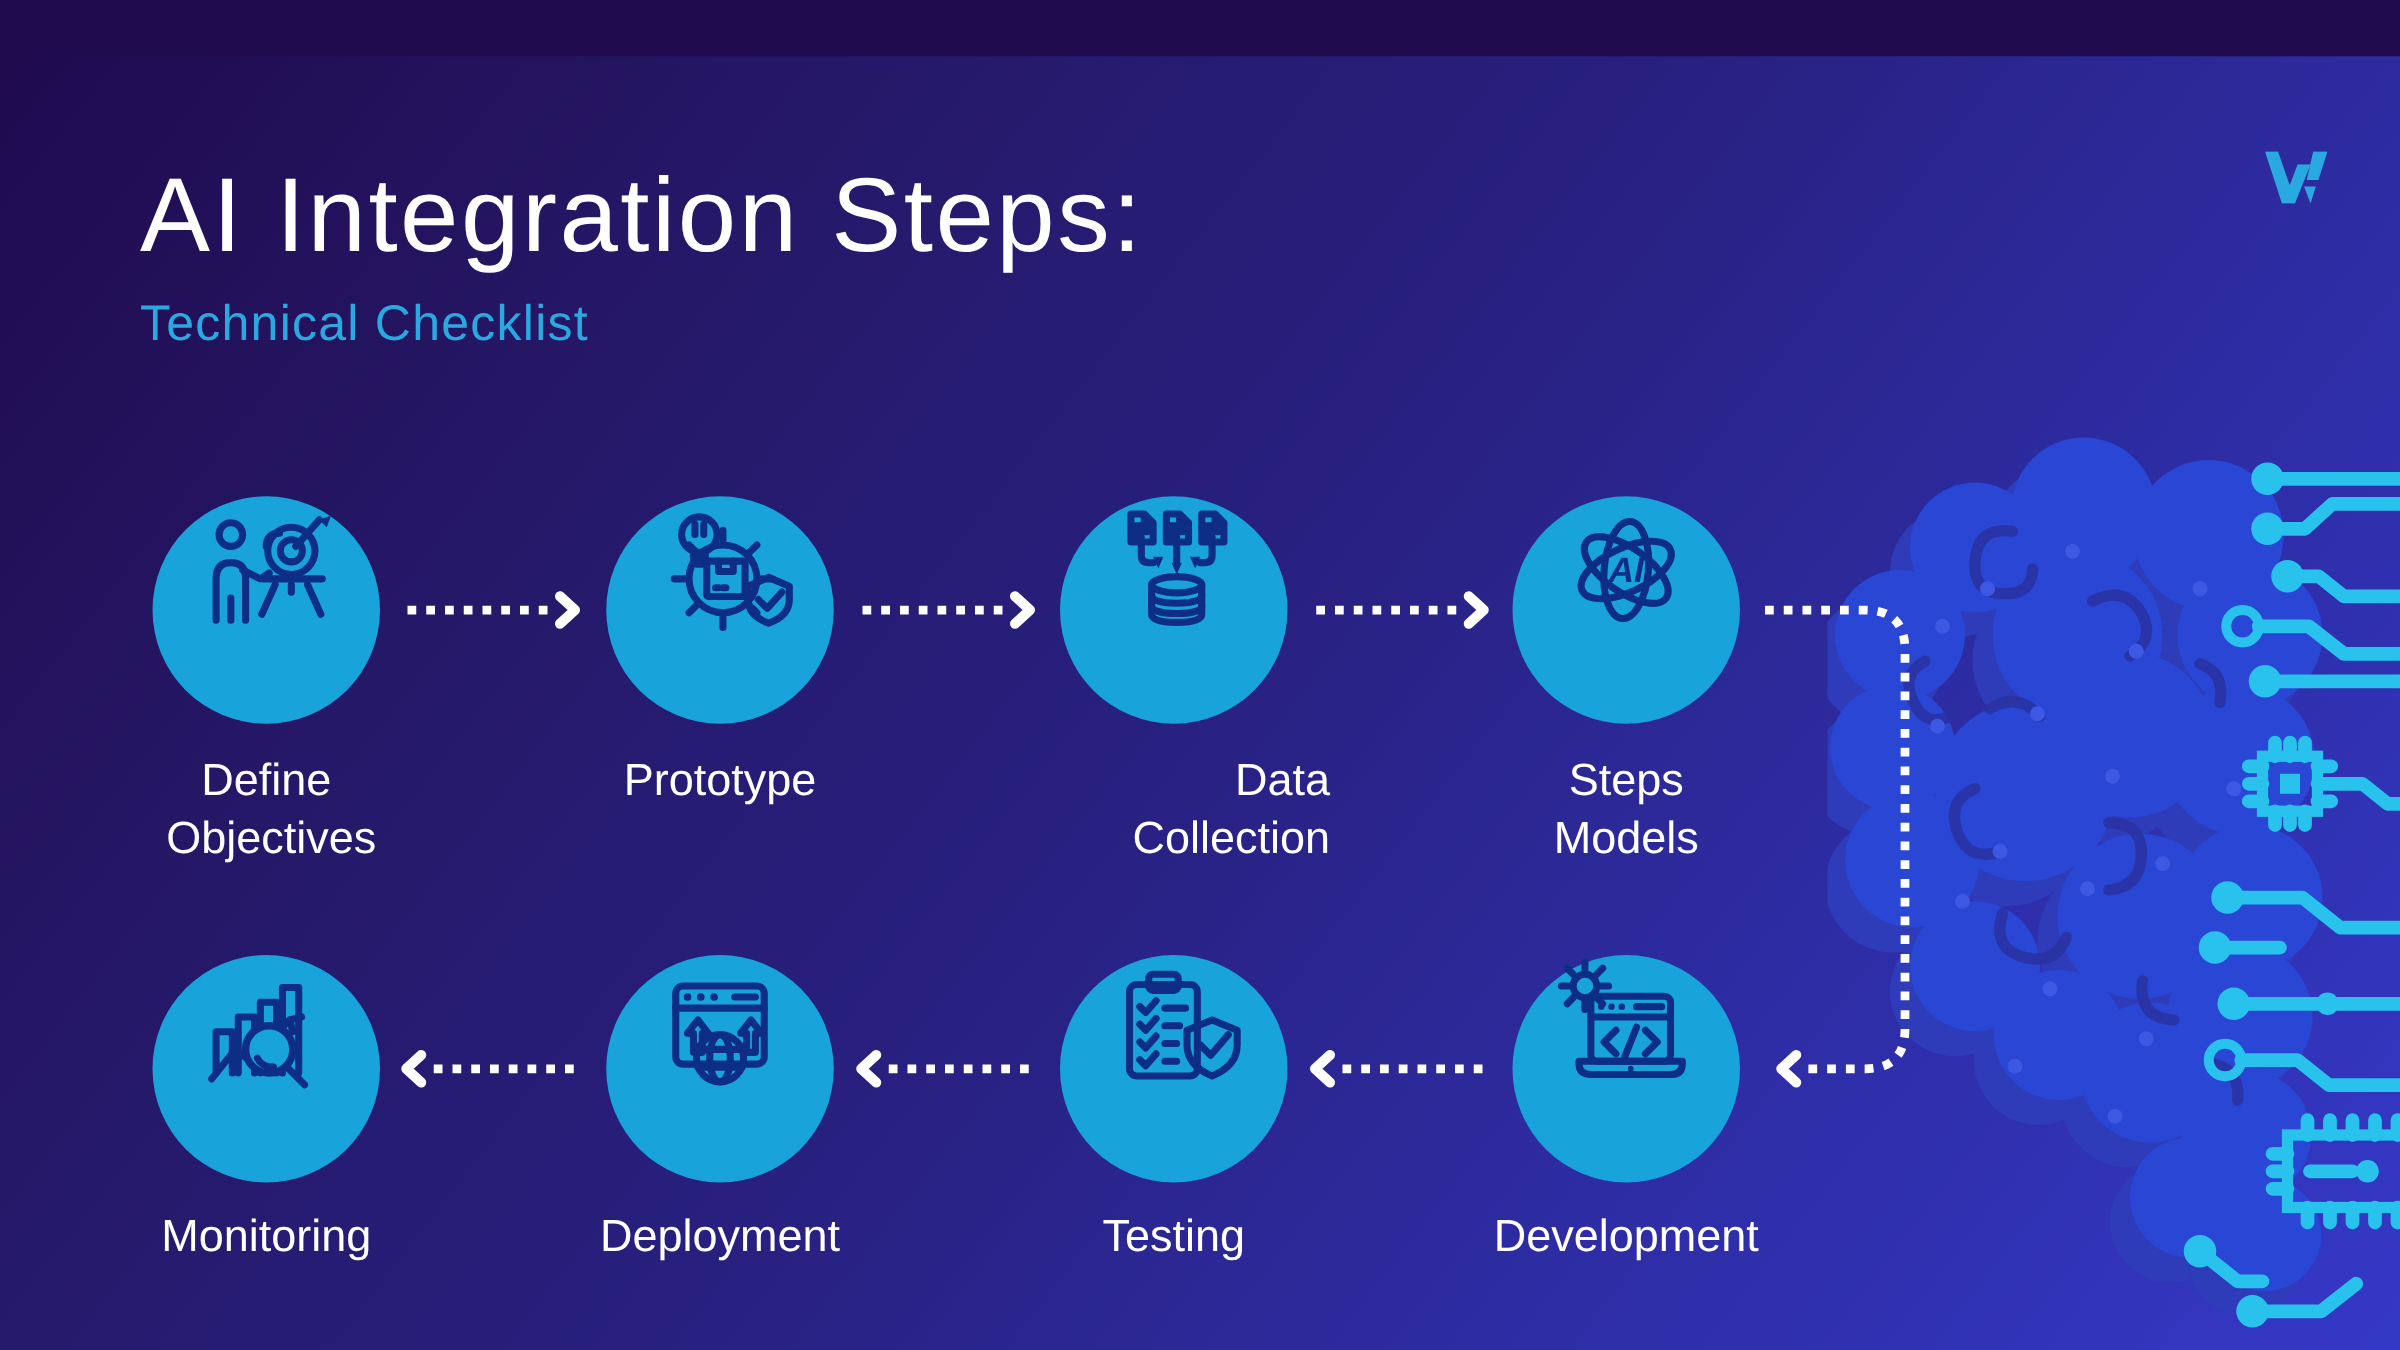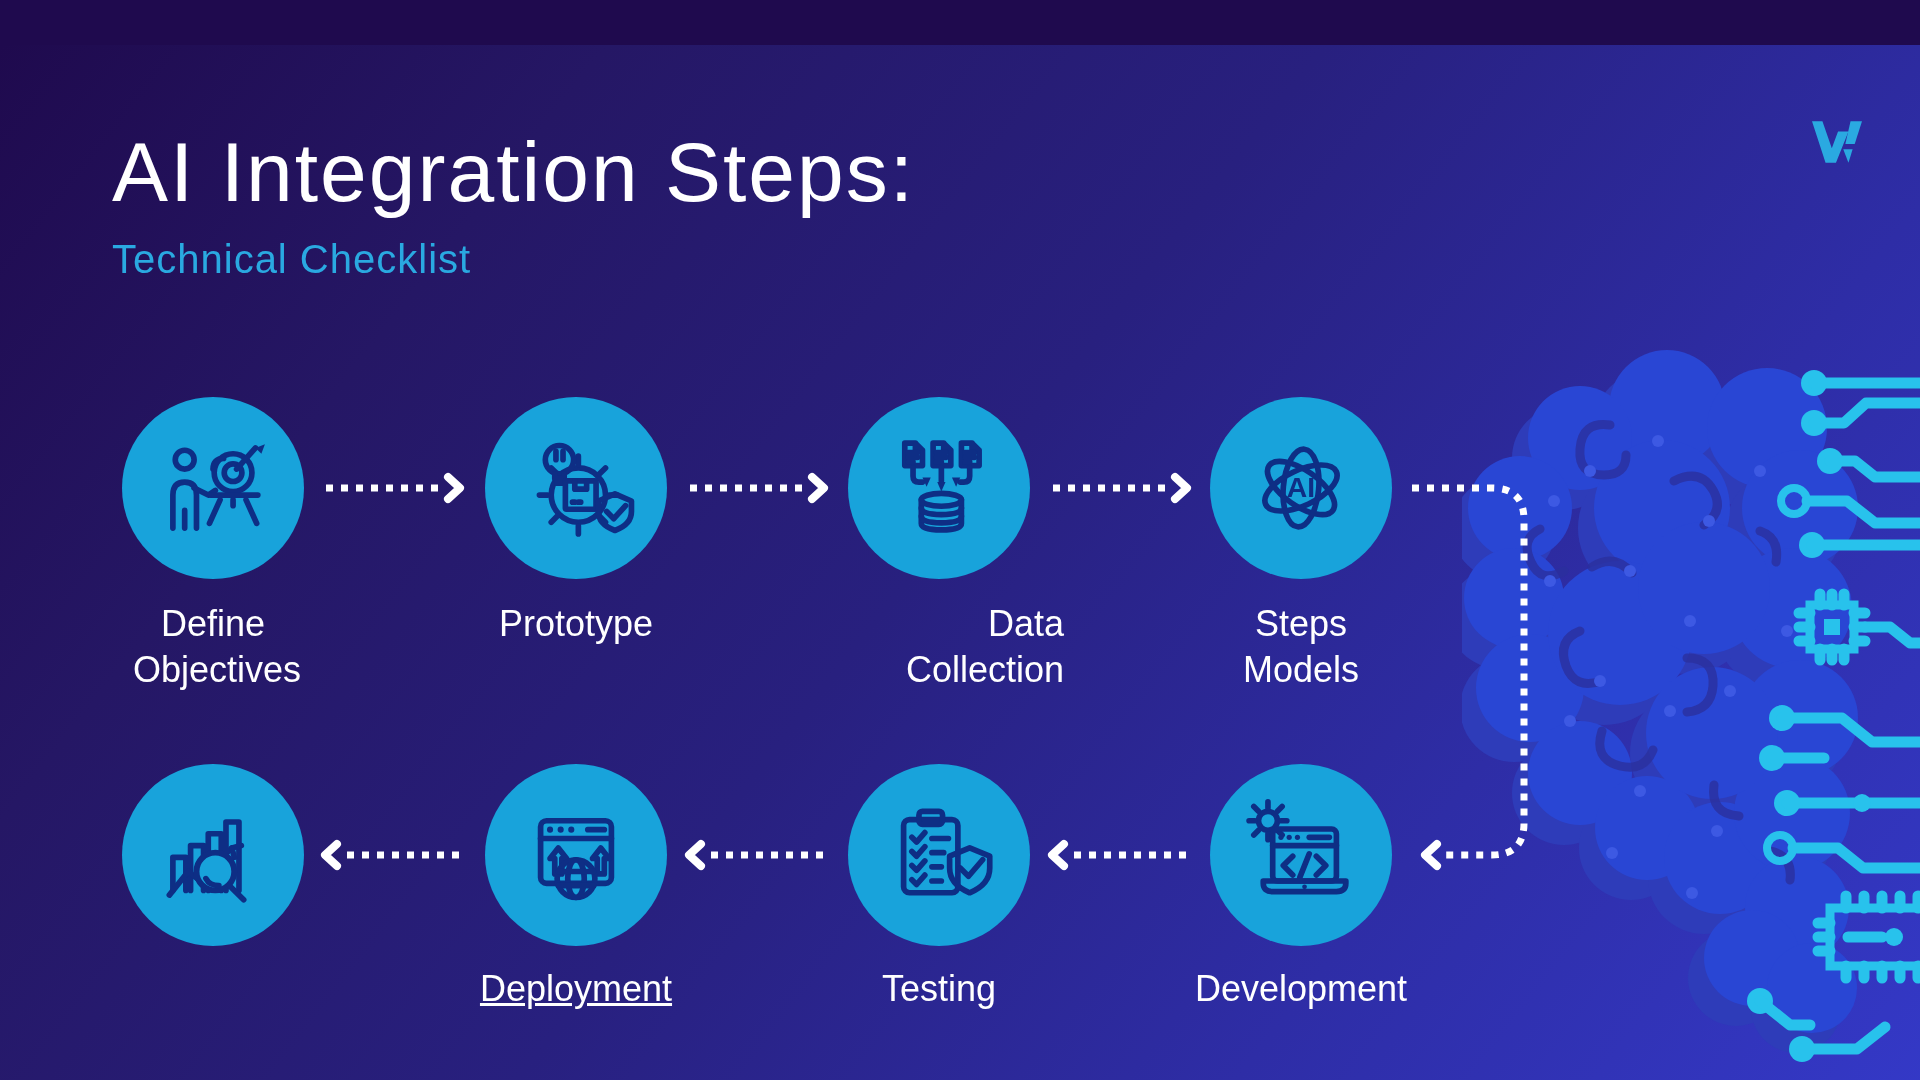--- a/index.html
+++ b/index.html
@@ -14,21 +14,21 @@
     color:#ffffff;font-size:84px;font-weight:300;letter-spacing:2px;line-height:1.05;
   }
   .subtitle{
     position:absolute;left:112px;top:192px;margin:0;
     color:#2aa9e1;font-size:40px;font-weight:300;letter-spacing:1px;line-height:1.1;
   }
   .logo{position:absolute;left:1812px;top:76px;width:50px;height:42px;}
   svg.abs{position:absolute;pointer-events:none;}
   .circle{
     position:absolute;width:182px;height:182px;border-radius:50%;
-    background:#18a3db;display:flex;align-items:center;justify-content:center;
+    background:#18a3db;display:flex;justify-content:center;font-style:italic;
   }
   .circle svg{width:118px;height:118px;}
   .ic{stroke:#0e2e85;stroke-width:4.8;fill:none;stroke-linecap:round;stroke-linejoin:round;}
   .icf{fill:#0e2e85;stroke:none;}
   .step-label{
     position:absolute;color:#ffffff;font-size:36px;line-height:46px;
     text-align:center;font-weight:400;
   }
   .lbl-top{width:160px;}
   .lbl-bot{width:260px;}
@@ -300,17 +300,18 @@
       <circle class="icf" cx="33" cy="35" r="2.2"></circle>
         <circle class="icf" cx="40" cy="35" r="2.2"></circle>
         <circle class="icf" cx="47" cy="35" r="2.2"></circle>
       <path class="ic" d="M57 35 h17"></path>
       <path class="ic" d="M43 51 l-8 8 8 8 M63 51 l8 8 -8 8 M57 49 l-8 20"></path>
       <path class="ic" d="M18 72 h70 v2 q0 7 -8 7 h-54 q-8 0 -8 -7 z"></path>
       <circle class="icf" cx="53" cy="77" r="2"></circle>
     </svg>
   </div>
 
-  <div class="step-label lbl-bot" style="left:446px;top:921px;text-decoration:underline;">Deployment</div>
+  <div class="step-label lbl-bot" style="left:83px;top:921px;">Monitoring</div>
+  <div class="step-label lbl-bot" style="left:446px;top:921px;">Deployment</div>
   <div class="step-label lbl-bot" style="left:809px;top:921px;">Testing</div>
   <div class="step-label lbl-bot" style="left:1171px;top:921px;">Development</div>
 
 </div>
 
 </body></html>

